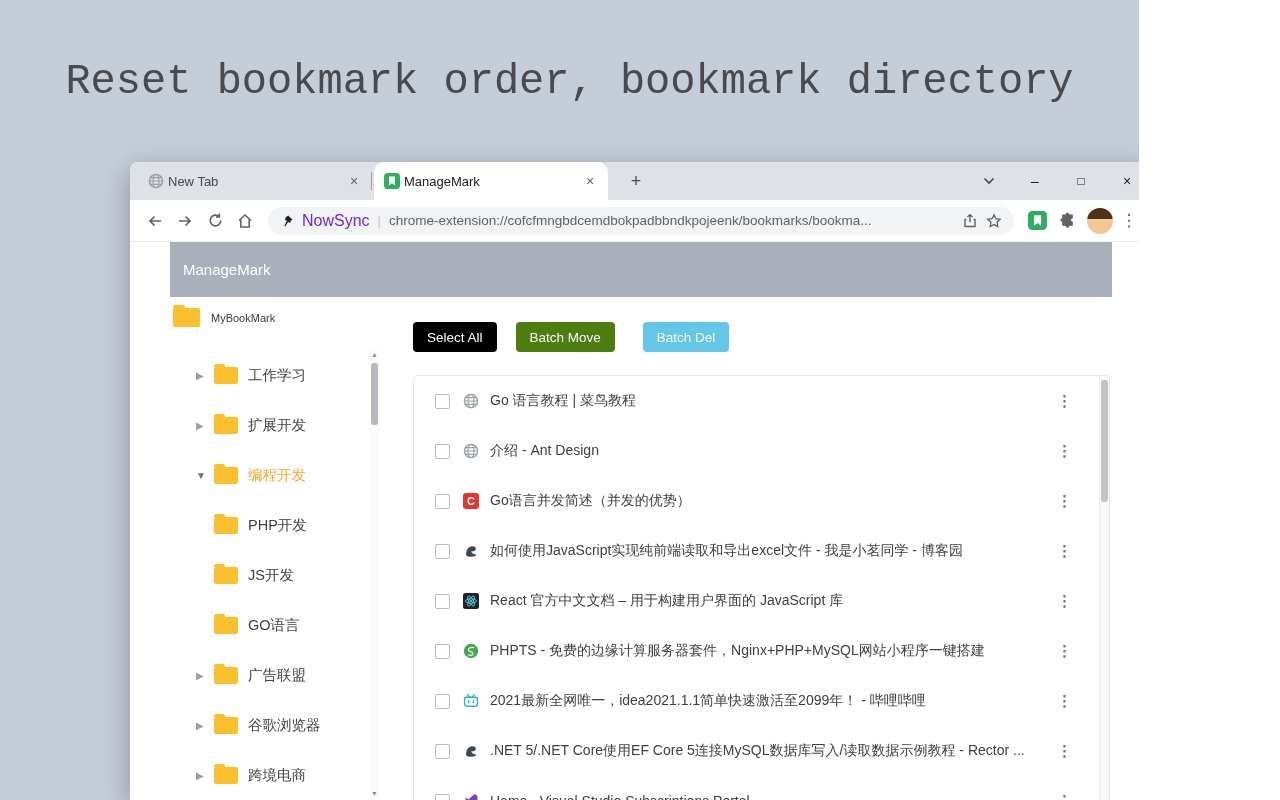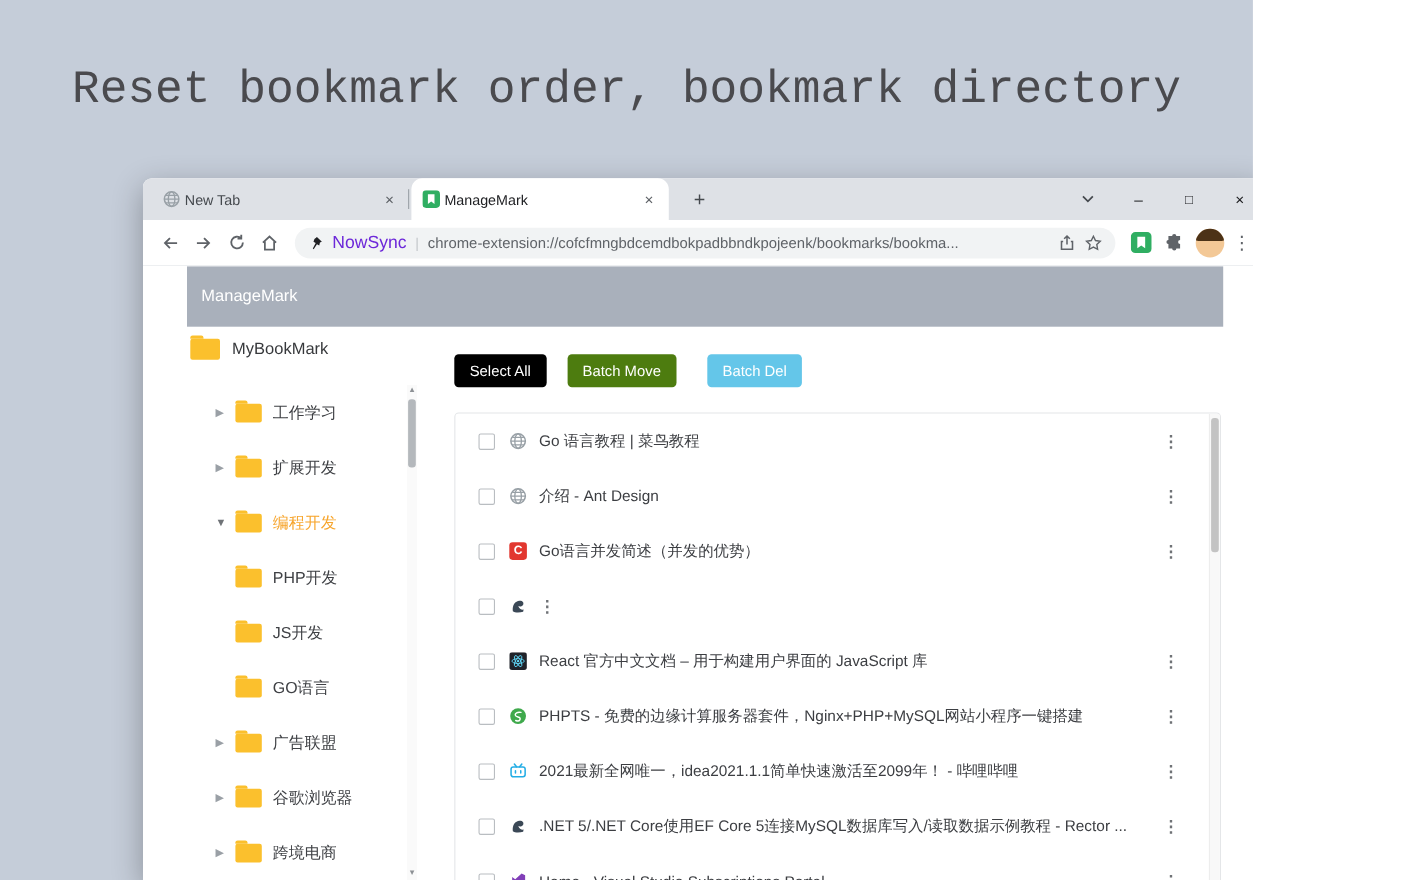--- a/index.html
+++ b/index.html
@@ -48,21 +48,21 @@
     background:#4c3217; border-radius:13px 13px 5px 5px; }
   .kebab { width:22px; text-align:center; color:#5f6368; font-size:17px; flex:0 0 auto; }
 
   
   .page { position:absolute; top:80px; left:0; right:0; bottom:0; background:#fff; overflow:hidden; }
   .page-header { position:absolute; left:40px; top:0; width:942px; height:55px; background:#a9b0bb;
     color:#fff; font-size:15px; display:flex; align-items:center; padding-left:13px; }
 
   
   .root-row { position:absolute; left:43px; top:66px; display:flex; align-items:center; }
-  .root-label { font-size:15px; color:#37393c; margin-left:11px; }
+  .root-label { font-size:11px; color:#37393c; margin-left:11px; }
   .folder { position:relative; background:#fbc02d; border-radius:2px; flex:0 0 auto; width:24px; height:17px; }
   .folder::before { content:''; position:absolute; top:-3px; left:0; width:45%; height:3px;
     background:#fbc02d; border-radius:2px 2px 0 0; }
   .folder.big { width:27px; height:19px; }
   .tree { position:absolute; left:44px; top:108px; width:192px; }
   .tree-row { height:50px; display:flex; align-items:center; padding-left:22px; }
   .tri { width:18px; font-size:10px; color:#9aa0a6; flex:0 0 auto; }
   .tri.open { color:#6f7377; }
   .tree-label { font-size:14.5px; color:#3f4145; margin-left:10px; white-space:nowrap; }
   .tree-row.selected .tree-label { color:#f7a52c; }
@@ -303,20 +303,21 @@
             <span class="bm-title">Go语言并发简述（并发的优势）</span>
             <span class="row-menu">⋮</span>
           </div>
           <div class="bm-row">
             <span class="cb"></span>
             <span class="fav">
               <svg width="16" height="16" viewBox="0 0 16 16">
                 <path d="M3.2 12.6C2.6 7.4 5.2 3.4 9.4 3.2c2.8-.1 4 1.7 3.2 3.5-.7 1.6-3 2-4.4 1.2.6 2.6 3.1 3.8 4.8 3.3l-.4 1.9c-3.2 1.1-7.8 1-9.4-.5z" fill="#3b4856"></path>
               </svg>
             </span>
+            <span class="bm-title">如何使用JavaScript实现纯前端读取和导出excel文件 - 我是小茗同学 - 博客园</span>
             <span class="row-menu">⋮</span>
           </div>
           <div class="bm-row">
             <span class="cb"></span>
             <span class="fav">
               <svg width="16" height="16" viewBox="0 0 16 16">
                 <rect width="16" height="16" rx="2.5" fill="#20232a"></rect>
                 <g fill="none" stroke="#61dafb" stroke-width=".8">
                   <ellipse cx="8" cy="8" rx="5.6" ry="2.2"></ellipse>
                   <ellipse cx="8" cy="8" rx="5.6" ry="2.2" transform="rotate(60 8 8)"></ellipse>

